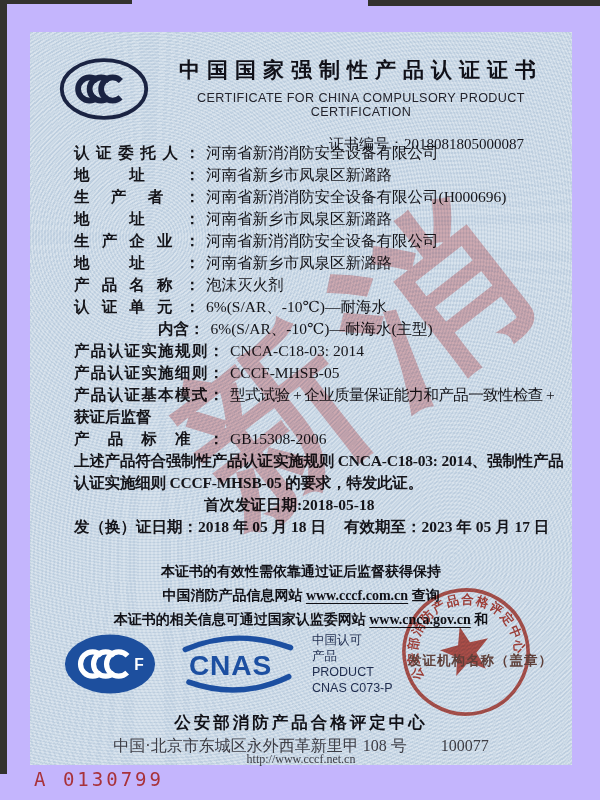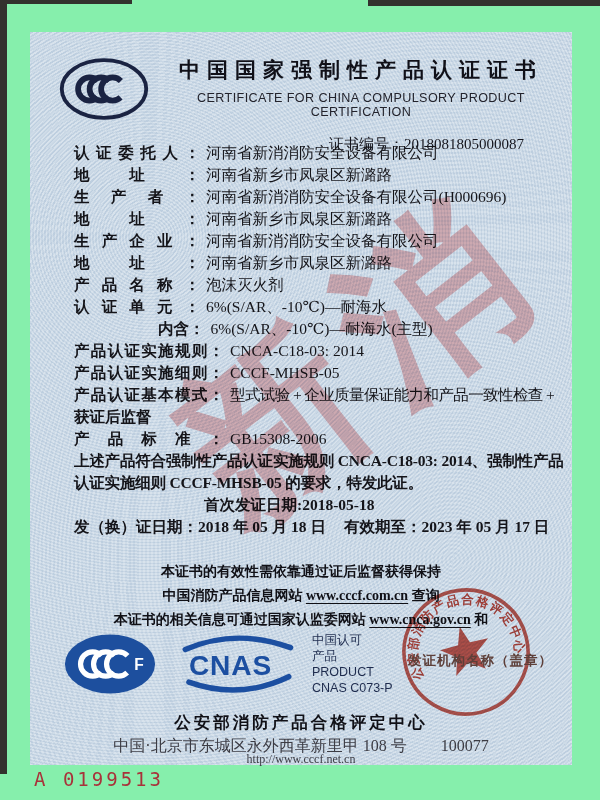--- a/index.html
+++ b/index.html
@@ -1,16 +1,16 @@
 <!DOCTYPE html>
 <html><head>
 <meta charset="utf-8">
 <style>
   html,body{margin:0;padding:0;background:#e8e8e4;}
-  .page{position:relative;width:600px;height:800px;background:#86efac;overflow:hidden;
+  .page{position:relative;width:600px;height:800px;background:#c4b5fd;overflow:hidden;
         font-family:"Liberation Serif","DejaVu Serif",serif;color:#1c1c1c;}
   .edge{position:absolute;background:#33322e;}
   .edge-l{left:0;top:0;width:7px;height:774px;}
   .edge-t1{left:0;top:0;width:132px;height:4px;}
   .edge-t2{left:368px;top:0;width:232px;height:6px;}
   .cert{position:absolute;left:30px;top:32px;width:542px;height:733px;
         background-color:#cbd9e6;
         background-image:
           repeating-radial-gradient(circle at 22% 28%, rgba(255,255,255,.16) 0 1.5px, rgba(125,155,190,.10) 1.5px 3px),
           repeating-radial-gradient(circle at 78% 72%, rgba(255,255,255,.12) 0 2px, rgba(125,155,190,.08) 2px 4px);}
@@ -158,14 +158,14 @@
       <div class="stamp-caption">发证机构名称（盖章）</div>
     </div>
 
     <div class="issuer">公安部消防产品合格评定中心</div>
     <div class="addr">
       <span>中国·北京市东城区永外西革新里甲 108 号</span><span class="gap"></span><span>100077</span>
     </div>
     <div class="site">http://www.cccf.net.cn</div>
   </div>
 
-  <div class="serial">A 0199513</div>
+  <div class="serial">A 0130799</div>
 </div>
 
 </body></html>

